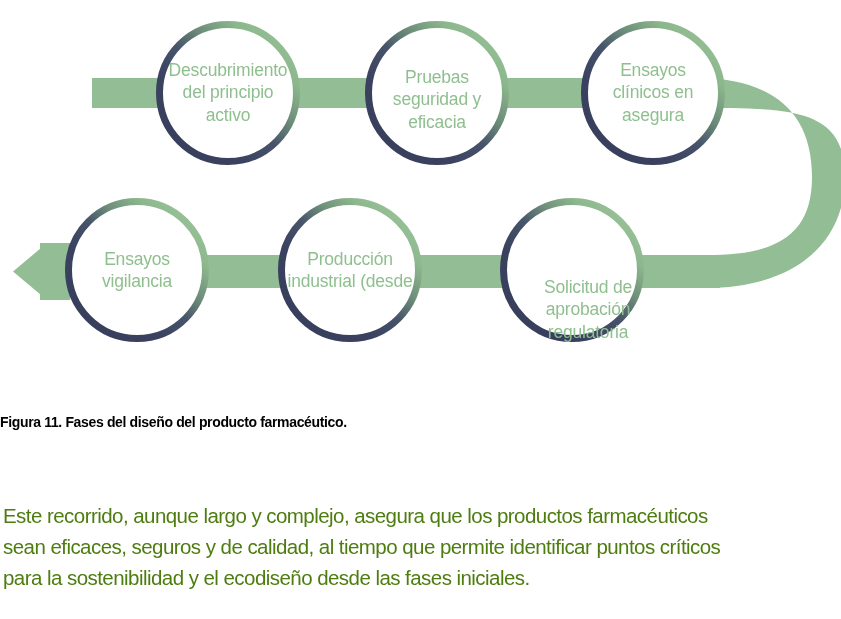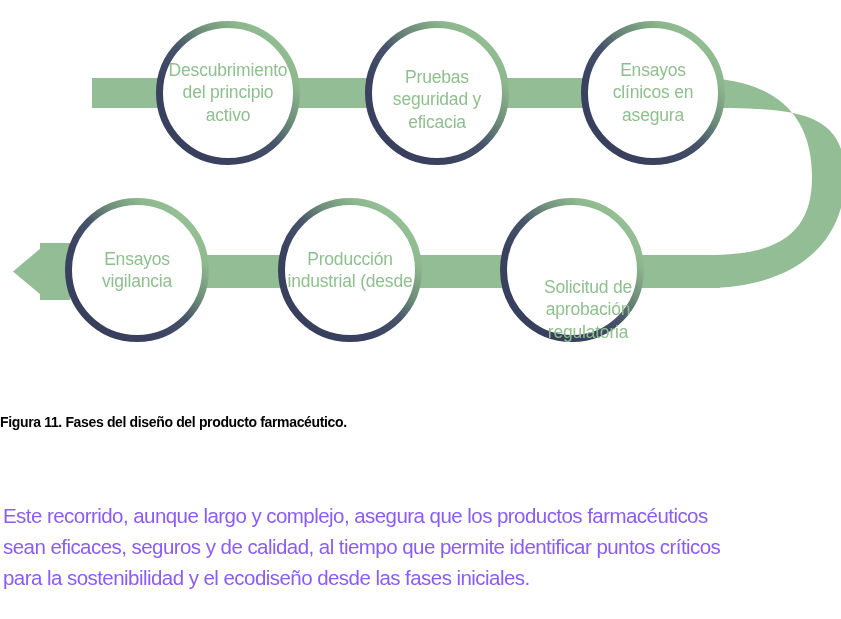--- a/index.html
+++ b/index.html
@@ -52,21 +52,21 @@
 
   #body-text {
     position: absolute;
     left: 3px;
     top: 500px;
     width: 836px;
     font-family: "Liberation Sans", sans-serif;
     font-size: 20.5px;
     line-height: 31px;
     letter-spacing: -0.55px;
-    color: #8b5cf6;
+    color: #4d7c0f;
   }
   #body-text p {
     margin: 0;
     white-space: nowrap;
   }
 </style>
 </head>
 <body>
 
 <div id="diagram">

